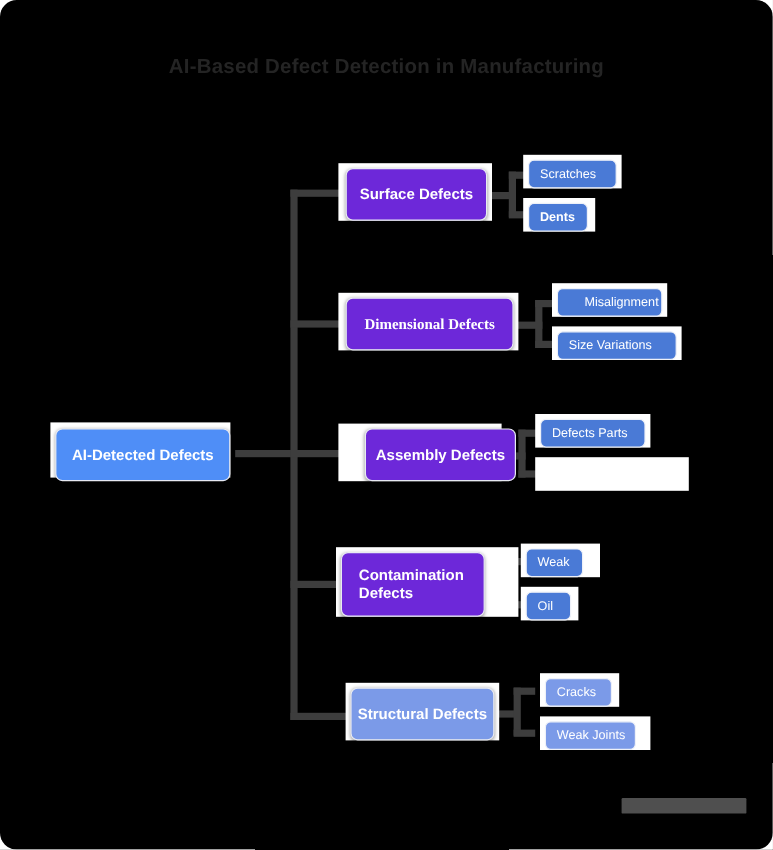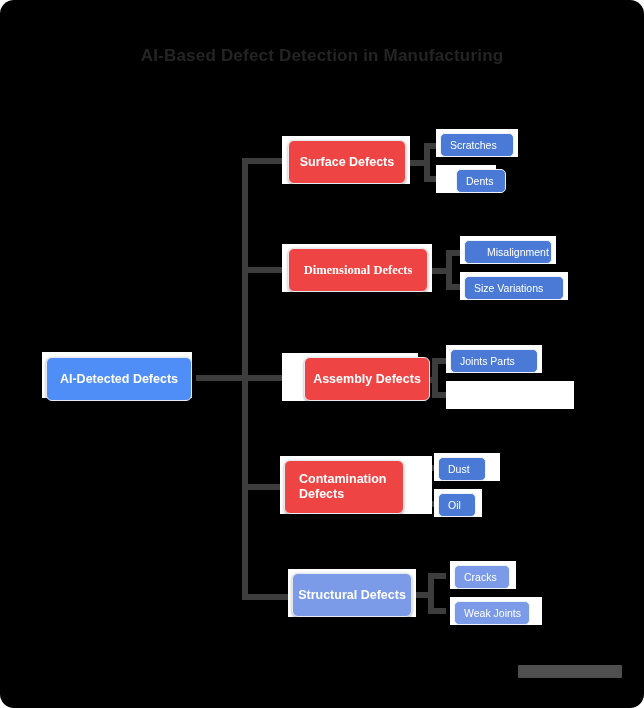--- a/index.html
+++ b/index.html
@@ -60,21 +60,21 @@
   }
   .node.root {
     background: #4f8ef7;
     font-weight: bold;
     font-size: 12.5px;
     justify-content: center;
     text-align: center;
     box-shadow: 0 1px 3px rgba(0,0,0,.35);
   }
   .node.branch {
-    background: #ef4444;
+    background: #6d28d9;
     font-weight: bold;
     font-size: 12.5px;
     padding-left: 14px;
     box-shadow: 0 1px 3px rgba(0,0,0,.35);
   }
   .node.branch.centered { justify-content: center; padding-left: 0; text-align: center; }
   .node.branch.faded { background: #7b9ae8; }
   .node.leaf {
     background: #4a7ad6;
     font-weight: normal;
@@ -161,46 +161,46 @@
   <div class="node root" style="left:46px; top:357px; width:146px; height:44px;">
     <span>AI-Detected Defects</span>
   </div>
 
   <div class="node branch centered" style="left:288px; top:140px; width:118px; height:44px;">
     <span>Surface Defects</span>
   </div>
   <div class="node leaf" style="left:440px; top:133px; width:74px; height:24px;">
     <span>Scratches</span>
   </div>
-  <div class="node leaf" style="left:456px; top:169px; width:50px; height:24px;">
+  <div class="node leaf" style="left:440px; top:169px; width:50px; height:24px;font-weight:bold;">
     <span>Dents</span>
   </div>
 
   <div class="node branch centered" style="left:288px; top:248px; width:140px; height:44px;font-family:Liberation Serif, serif;">
     <span>Dimensional Defects</span>
   </div>
   <div class="node leaf" style="left:464px; top:240px; width:88px; height:24px;padding-left:22px;">
     <span>Misalignment</span>
   </div>
   <div class="node leaf" style="left:464px; top:276px; width:100px; height:24px;">
     <span>Size Variations</span>
   </div>
 
   <div class="node branch centered" style="left:304px; top:357px; width:126px; height:44px;">
     <span>Assembly Defects</span>
   </div>
   <div class="node leaf" style="left:450px; top:349px; width:88px; height:24px;">
-    <span>Joints Parts</span>
+    <span>Defects Parts</span>
   </div>
 
   <div class="node branch" style="left:284px; top:460px; width:120px; height:54px;">
     <span style="max-width:92px;">Contamination Defects</span>
   </div>
   <div class="node leaf" style="left:438px; top:457px; width:48px; height:24px;">
-    <span>Dust</span>
+    <span>Weak</span>
   </div>
   <div class="node leaf" style="left:438px; top:493px; width:38px; height:24px;">
     <span>Oil</span>
   </div>
 
   <div class="node branch centered faded" style="left:292px; top:573px; width:120px; height:44px;">
     <span>Structural Defects</span>
   </div>
   <div class="node leaf faded" style="left:454px; top:565px; width:56px; height:24px;text-align:center;">
     <span>Cracks</span>

